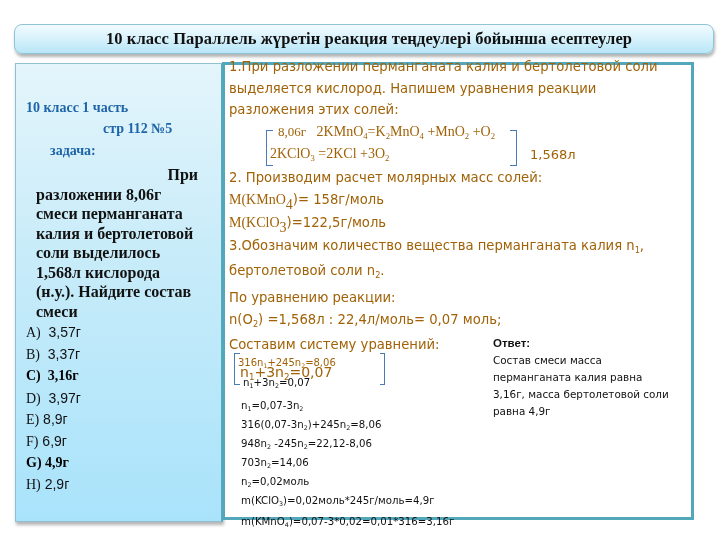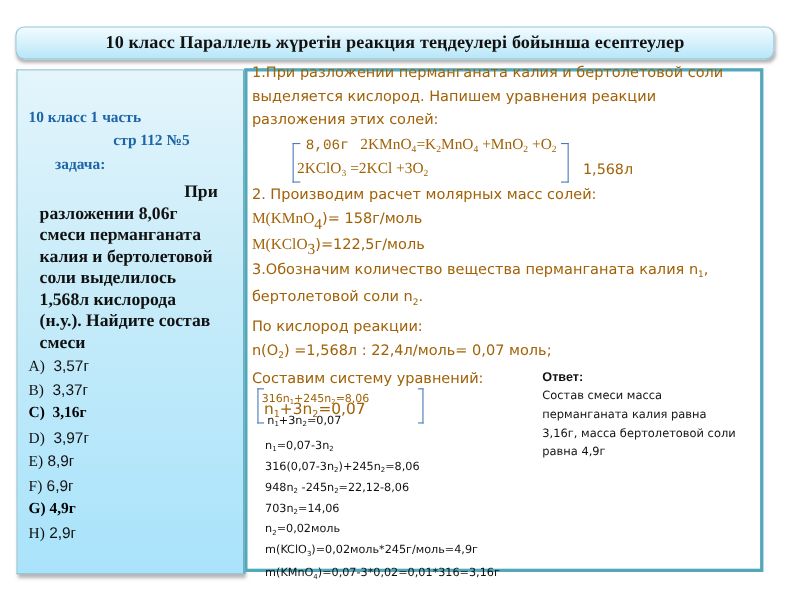--- a/index.html
+++ b/index.html
@@ -5,21 +5,21 @@
   html, body { margin:0; padding:0; }
   body {
     width:720px; height:540px; position:relative; overflow:hidden;
     background:#ffffff; font-family:"DejaVu Sans", sans-serif; color:#111;
   }
   .title-bar {
     position:absolute; left:14px; top:24px; width:688px; height:28px;
     border-radius:8px; border:1px solid #8fc4d6;
     background:linear-gradient(to bottom,#f2fbff 0%,#d9f2fc 45%,#b8e6f7 100%);
     box-shadow:1px 3px 3px rgba(90,90,90,0.45);
-    display:flex; align-items:center; justify-content:center;
+    display:flex; align-items:center; justify-content:center;padding-left:10px;
   }
   .title-text {
     font-family:"Liberation Serif", serif; font-weight:bold; font-size:16.5px;
     color:#111; letter-spacing:0.1px;
   }
   .left-panel {
     position:absolute; left:15px; top:63px; width:205px; height:457px;
     background:linear-gradient(to bottom,#e4f5fb 0%,#c9ecf9 40%,#a9e3fb 100%);
     border:1px solid #8fbfd0; border-right:2px solid #5aa9bb;
     box-shadow:1px 3px 3px rgba(90,90,90,0.45);
@@ -77,34 +77,34 @@
 <div class="right-panel"></div>
 
 <div class="rt" style="top:59px">1.При разложении перманганата калия и бертолетовой соли</div>
 <div class="rt" style="top:81px">выделяется кислород. Напишем уравнения реакции</div>
 <div class="rt" style="top:102px">разложения этих солей:</div>
 
 <div class="brace" style="left:266px;top:130px;width:6px;height:34px;border-right:none;"></div>
 <div class="brace" style="left:510px;top:130px;width:6px;height:34px;border-left:none;"></div>
 
 <div class="rt eq" style="left:278px;top:124px">
-  <span style="font-family:Liberation Mono, monospace;font-size:13px">8,06г</span>&nbsp;&nbsp;
+  <span style="font-family:Liberation Serif, serif;font-size:13px">8,06г</span>&nbsp;&nbsp;
   <span>2KMnO</span><sub>4</sub><span>=K</span><sub>2</sub><span>MnO</span><sub>4</sub><span> +MnO</span><sub>2</sub><span> +O</span><sub>2</sub>
 </div>
 <div class="rt eq" style="left:270px;top:146px">
   <span>2KClO</span><sub>3</sub><span> =2KCl +3O</span><sub>2</sub>
 </div>
 <div class="rt" style="left:530px;top:147px;font-size:13px">1,568л</div>
 
 <div class="rt" style="top:170px">2. Производим расчет молярных масс солей:</div>
 <div class="rt" style="top:192px"><span class="eq">M(KMnO</span><sub class="eq">4</sub><span>)= 158г/моль</span></div>
 <div class="rt" style="top:215px"><span class="eq">M(KClO</span><sub class="eq">3</sub><span>)=122,5г/моль</span></div>
 <div class="rt" style="top:238px"><span>3.Обозначим количество вещества перманганата калия n</span><sub>1</sub><span>,</span></div>
 <div class="rt" style="top:263px"><span>бертолетовой соли n</span><sub>2</sub><span>.</span></div>
-<div class="rt" style="top:290px">По кислород реакции:</div>
+<div class="rt" style="top:290px">По уравнению реакции:</div>
 <div class="rt" style="top:312px"><span>n(O</span><sub>2</sub><span>) =1,568л : 22,4л/моль= 0,07 моль;</span></div>
 <div class="rt" style="top:337px">Составим систему уравнений:</div>
 
 <div class="brace" style="left:234px;top:353px;width:5px;height:30px;border-right:none;"></div>
 <div class="brace" style="left:380px;top:353px;width:4px;height:30px;border-left:none;"></div>
 
 <div class="rt" style="left:238px;top:357px;font-size:10px"><span>316n</span><sub>1</sub><span>+245n</span><sub>2</sub><span>=8,06</span></div>
 <div class="rt" style="left:240px;top:364px;font-size:14px"><span>n</span><sub>1</sub><span>+3n</span><sub>2</sub><span>=0,07</span></div>
 
 <div class="small" style="left:243px;top:377px"><span>n</span><sub>1</sub><span>+3n</span><sub>2</sub><span>=0,07</span></div>

